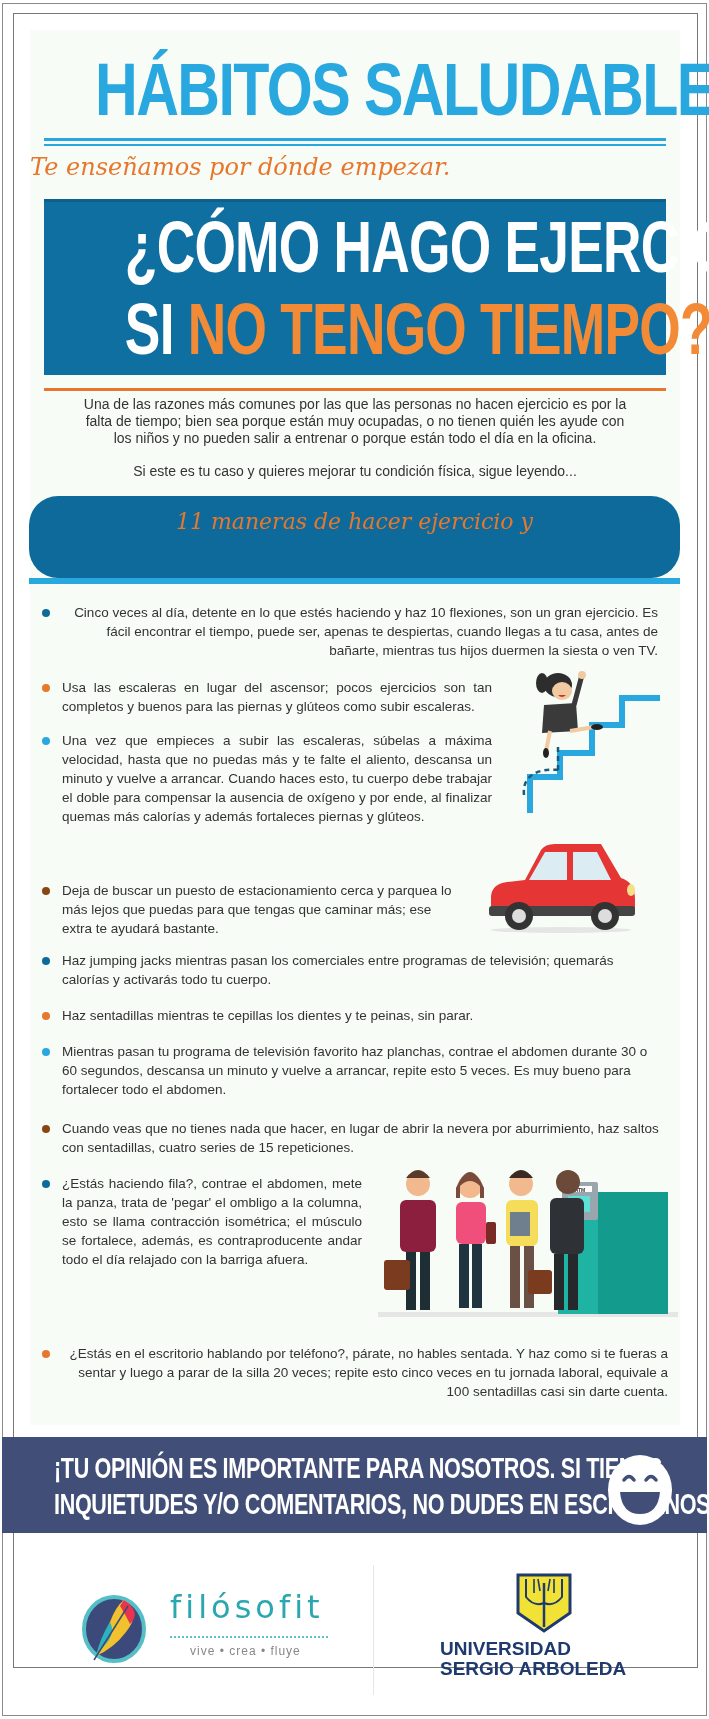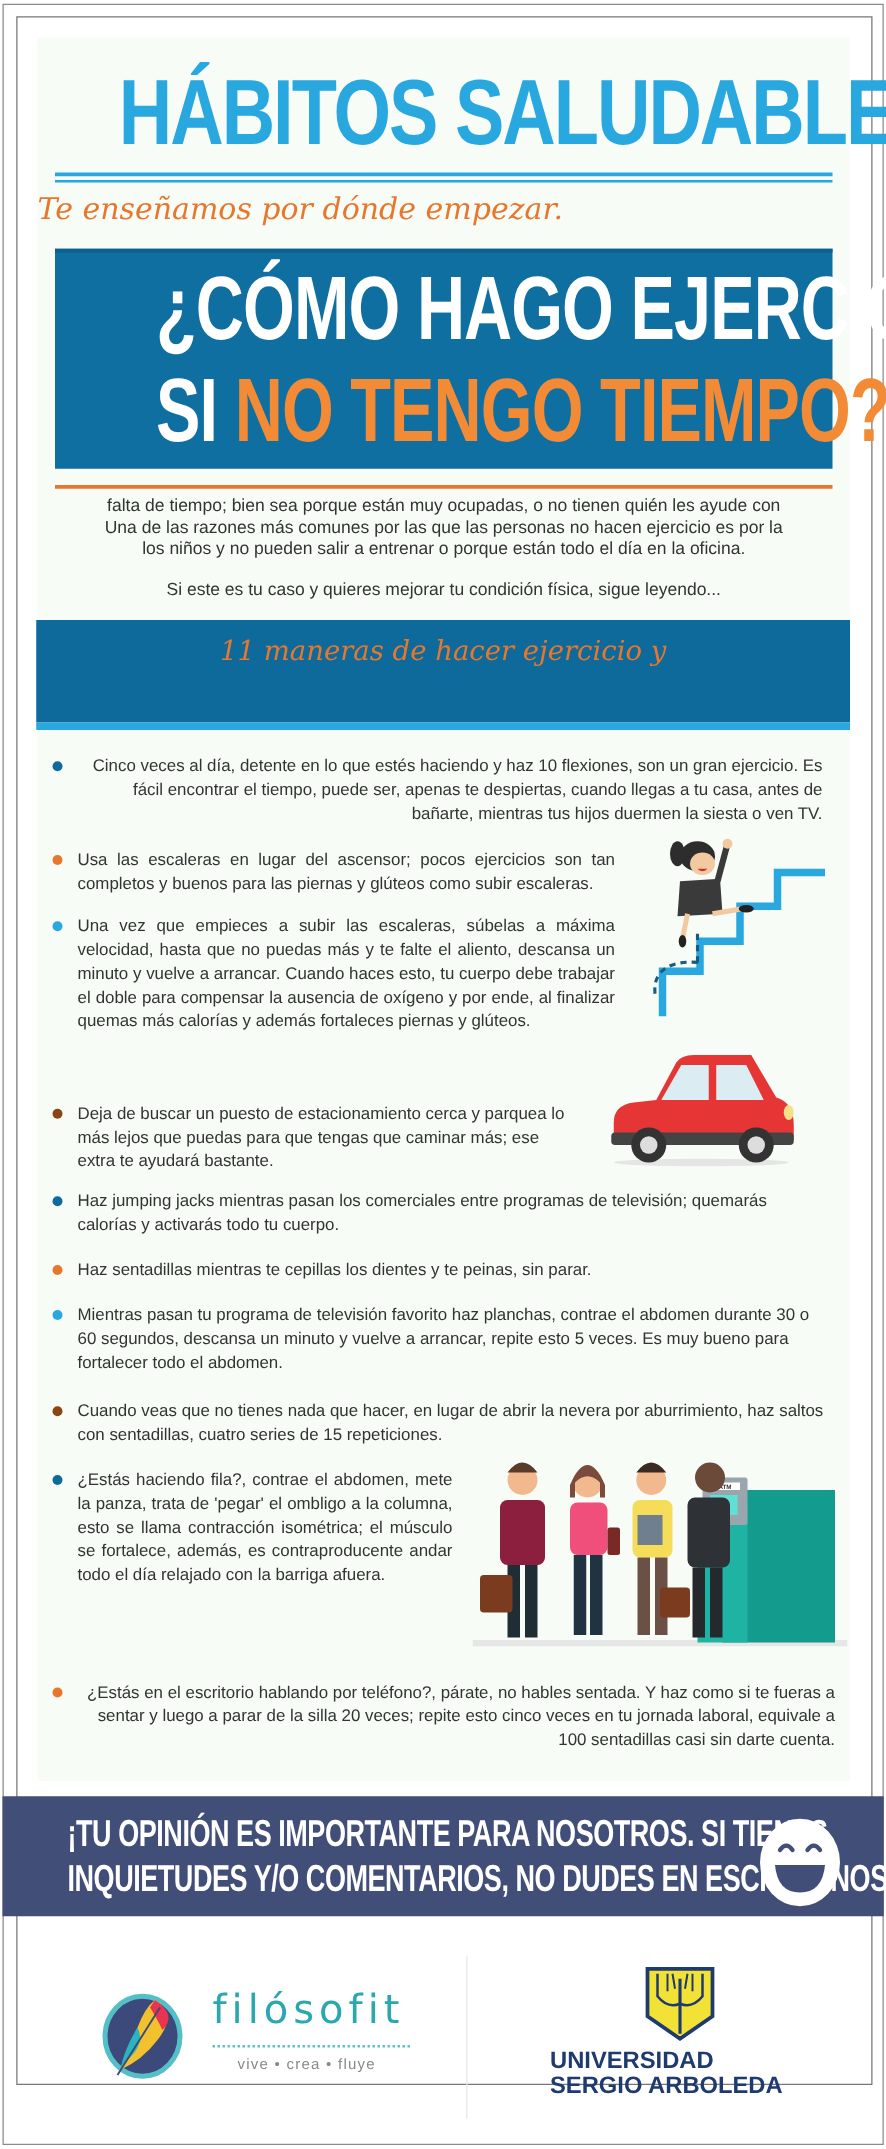--- a/index.html
+++ b/index.html
@@ -19,21 +19,21 @@
     font-family: "DejaVu Serif", serif; font-style: italic; font-size: 24px; color: #e8772e; }
 
   .question-box { position: absolute; left: 44px; top: 199px; width: 622px; height: 176px; background: #0f6fa0; border-top: 3px solid #0d5f8c; }
   .q-line { position: absolute; left: 0; width: 622px; text-align: center; font-weight: bold; font-size: 72px;
     color: #ffffff; line-height: 82px; transform: scaleX(0.74); transform-origin: center top; white-space: nowrap; letter-spacing: -1px; }
   .q-orange { color: #f28a36; }
   .orange-rule { position: absolute; left: 44px; top: 388px; width: 622px; height: 3px; background: #e8772e; }
 
   .intro { position: absolute; left: 40px; width: 630px; text-align: center; font-size: 14px; line-height: 17px; color: #333; }
 
-  .banner { position: absolute; left: 29px; top: 496px; width: 651px; height: 82px; background: #0e6a9a; }
+  .banner { position: absolute; left: 29px; top: 496px; width: 651px; height: 82px; background: #0e6a9a; border-radius: 29px; }
   .banner-strip { position: absolute; left: 29px; top: 578px; width: 651px; height: 6px; background: #29a8e0; }
   .banner-text { position: absolute; left: 0; width: 651px; text-align: center; font-family: "DejaVu Serif", serif; font-style: italic;
     font-size: 22px; color: #e8772e; line-height: 32px; }
 
   .tip { position: absolute; font-size: 13.5px; line-height: 19px; color: #333; }
   .tip .dot { position: absolute; left: -16px; top: 6px; width: 8px; height: 8px; border-radius: 50%; }
   .justify { text-align: justify; }
   .center { text-align: right; }
 
   .feedback-band { position: absolute; left: 2px; top: 1437px; width: 705px; height: 96px; background: #414e78; }
@@ -59,22 +59,22 @@
 <div class="title-rule" style="top:144px;height:2px"></div>
 <div class="subtitle" style="top:153px">Te enseñamos por dónde empezar.</div>
 
 <div class="question-box">
   <div class="q-line" style="top:4px">¿CÓMO HAGO EJERCICIO</div>
   <div class="q-line" style="top:86px"><span>SI </span><span class="q-orange">NO TENGO TIEMPO?</span></div>
 </div>
 <div class="orange-rule"></div>
 
 <div class="intro" style="top:396px">
+  <div>Una de las razones más comunes por las que las personas no hacen ejercicio es por la</div>
   <div>falta de tiempo; bien sea porque están muy ocupadas, o no tienen quién les ayude con</div>
-  <div>Una de las razones más comunes por las que las personas no hacen ejercicio es por la</div>
   <div>los niños y no pueden salir a entrenar o  porque están todo el día en la oficina.</div>
 </div>
 <div class="intro" style="top:463px">Si este es tu caso y quieres mejorar tu condición física, sigue leyendo...</div>
 
 <div class="banner">
   <div class="banner-text" style="top:10px">11 maneras de hacer ejercicio y</div>
 </div>
 <div class="banner-strip"></div>
 
 <div class="tip center" style="left:62px;top:603px;width:596px">

